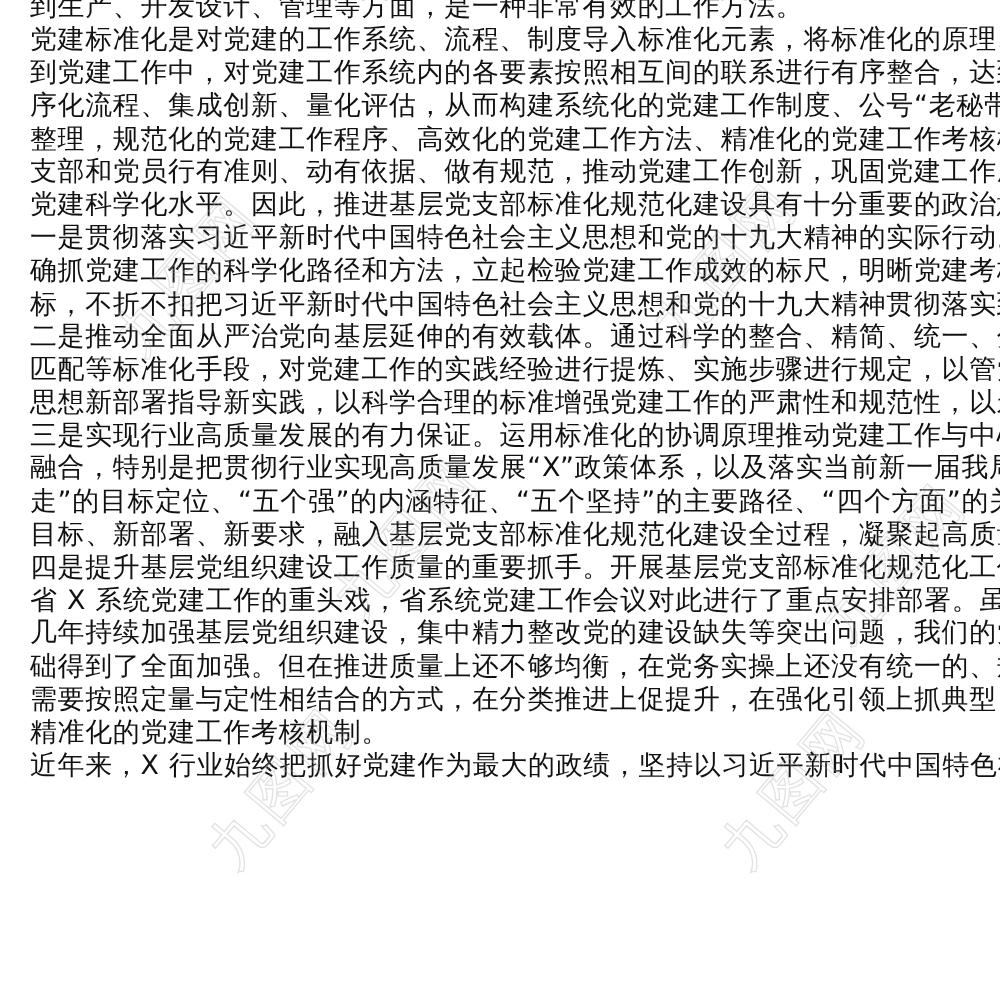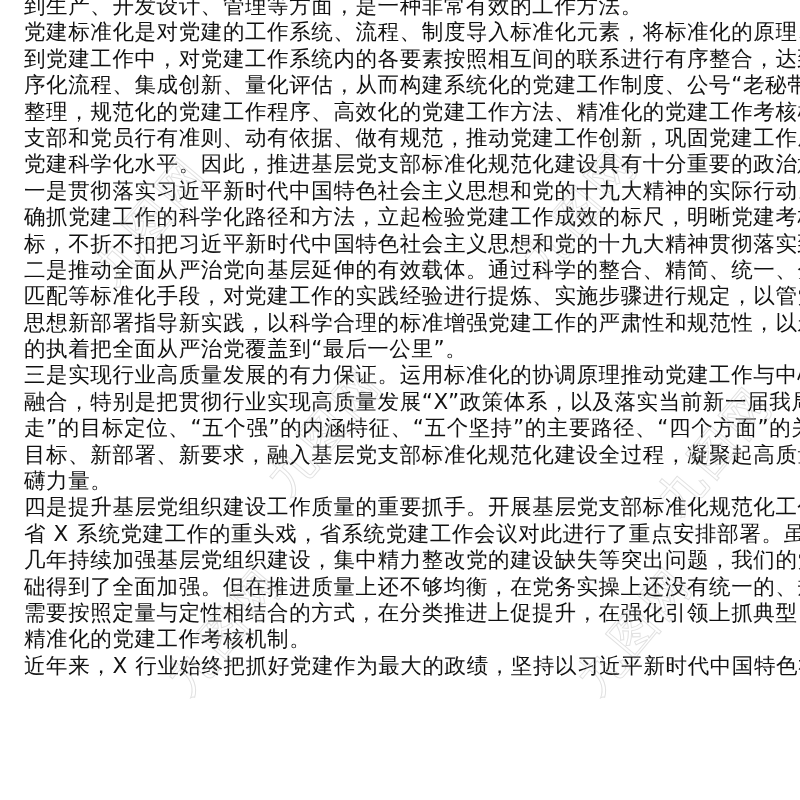--- a/index.html
+++ b/index.html
@@ -84,27 +84,25 @@
     <div class="line">支部和党员行有准则、动有依据、做有规范，推动党建工作创新，巩固党建工作成效，提升</div>
     <div class="line">党建科学化水平。因此，推进基层党支部标准化规范化建设具有十分重要的政治意义和现实</div>
 
     <div class="line">一是贯彻落实习近平新时代中国特色社会主义思想和党的十九大精神的实际行动。进一步明</div>
     <div class="line">确抓党建工作的科学化路径和方法，立起检验党建工作成效的标尺，明晰党建考核的具体指</div>
     <div class="line">标，不折不扣把习近平新时代中国特色社会主义思想和党的十九大精神贯彻落实到党的建设</div>
 
     <div class="line">二是推动全面从严治党向基层延伸的有效载体。通过科学的整合、精简、统一、分解、组合、</div>
     <div class="line">匹配等标准化手段，对党建工作的实践经验进行提炼、实施步骤进行规定，以管党治党的新</div>
     <div class="line">思想新部署指导新实践，以科学合理的标准增强党建工作的严肃性和规范性，以永远在路上</div>
-    <div class="line last">的执着把全面从严治党覆盖到“最后一公里”。</div>
 
     <div class="line">三是实现行业高质量发展的有力保证。运用标准化的协调原理推动党建工作与中心工作深度</div>
     <div class="line">融合，特别是把贯彻行业实现高质量发展“X”政策体系，以及落实当前新一届我局党组“三步</div>
     <div class="line">走”的目标定位、“五个强”的内涵特征、“五个坚持”的主要路径、“四个方面”的关键任务等新</div>
     <div class="line">目标、新部署、新要求，融入基层党支部标准化规范化建设全过程，凝聚起高质量发展的磅</div>
-    <div class="line last">礴力量。</div>
 
     <div class="line">四是提升基层党组织建设工作质量的重要抓手。开展基层党支部标准化规范化工作是今年全</div>
     <div class="line">省 X 系统党建工作的重头戏，省系统党建工作会议对此进行了重点安排部署。虽然，通过近</div>
     <div class="line">几年持续加强基层党组织建设，集中精力整改党的建设缺失等突出问题，我们的党建工作基</div>
     <div class="line">础得到了全面加强。但在推进质量上还不够均衡，在党务实操上还没有统一的、规范的标尺，</div>
     <div class="line">需要按照定量与定性相结合的方式，在分类推进上促提升，在强化引领上抓典型，促进整体</div>
     <div class="line last">精准化的党建工作考核机制。</div>
 
 
     <div class="line">近年来，X 行业始终把抓好党建作为最大的政绩，坚持以习近平新时代中国特色社会主义思</div>

